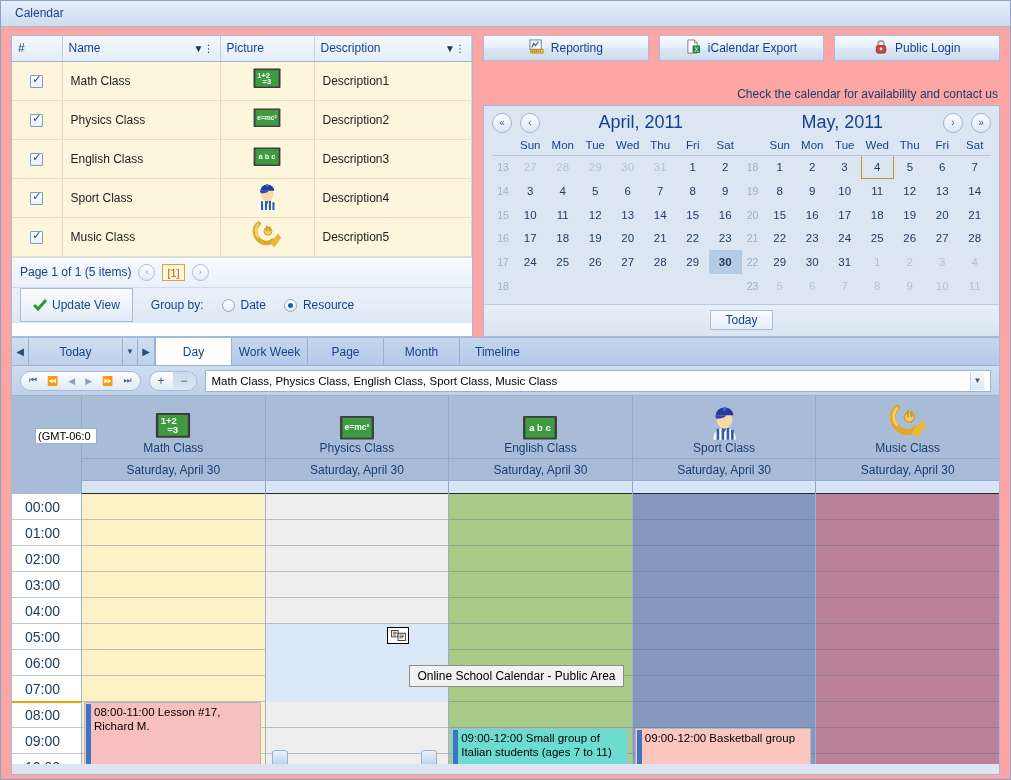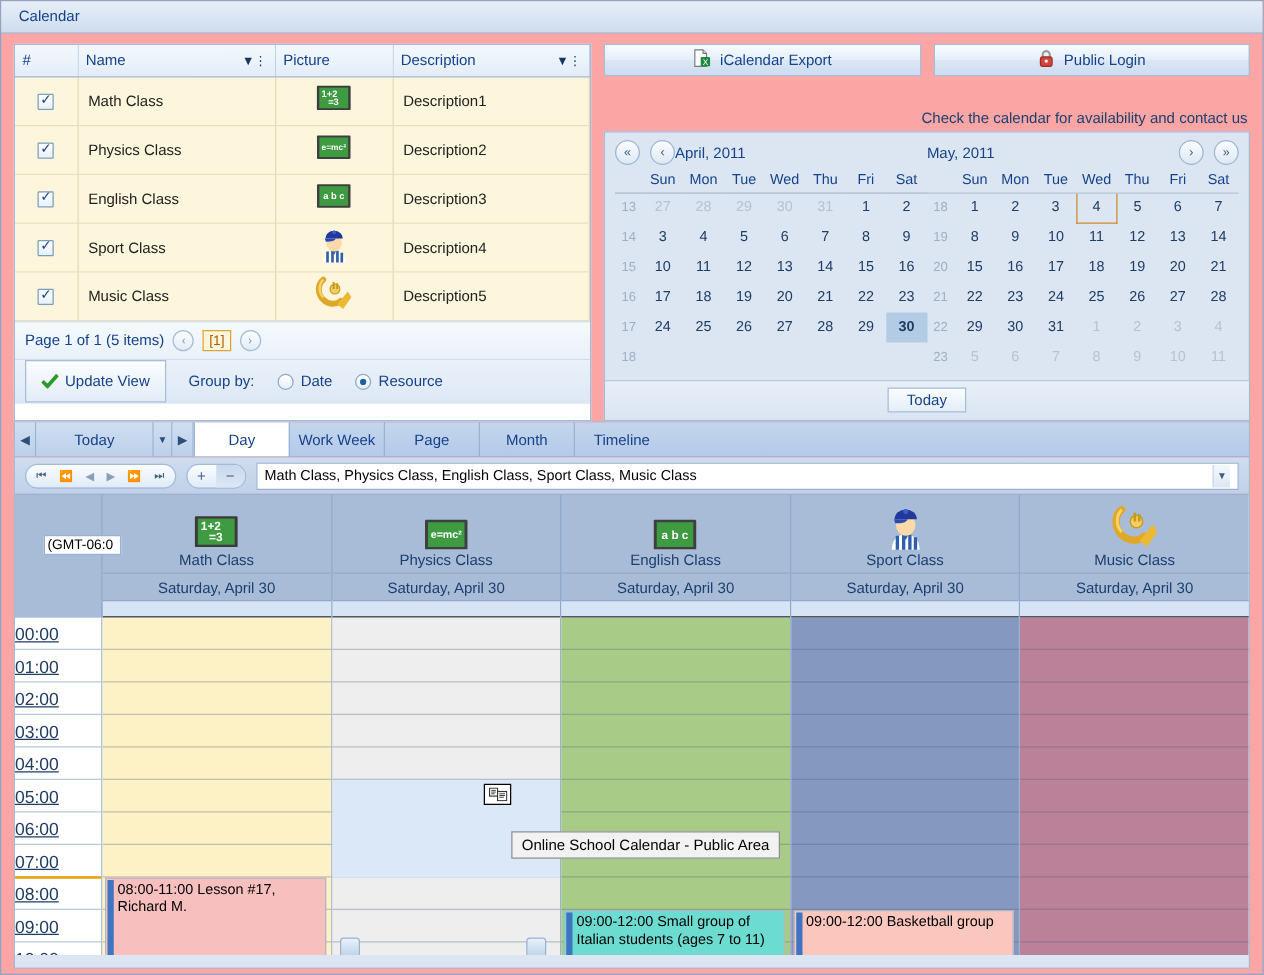--- a/index.html
+++ b/index.html
@@ -57,21 +57,21 @@
   .btnrow { display:flex; gap:10px; }
   .bigbtn { flex:1; height:26px; border:1px solid #a9bed6;
     background:linear-gradient(to bottom,#f7fbff 0%,#e6eff9 48%,#dbe7f5 52%,#ccdcef 100%);
     display:flex; align-items:center; justify-content:center; gap:7px; color:#15428b; font-size:12px; }
   .availmsg { text-align:right; font-size:12px; color:#1b3f6e; margin:26px 2px 4px 0; }
   .calwrap { border:1px solid #a3bad8; background:#dbe6f2; flex:1; display:flex; flex-direction:column; }
   .calhead { display:flex; align-items:center; padding:6px 8px 2px 8px; }
   .navb { width:20px; height:20px; border-radius:50%; border:1px solid #9fb6d0;
     background:linear-gradient(to bottom,#fbfdff,#dde8f5); display:flex; align-items:center; justify-content:center;
     font-size:10px; color:#44607f; }
-  .monthtitle { flex:1; text-align:left; font-size:12px; color:#15428b; }
+  .monthtitle { flex:1; text-align:center; font-size:18px; color:#15428b; }
   .calbody { display:flex; padding:0 8px 6px 8px; flex:1; }
   table.mcal { border-collapse:collapse; width:50%; table-layout:fixed; }
   table.mcal th { font-weight:normal; font-size:11.5px; color:#15428b; height:20px; padding:0; text-align:center;}
   table.mcal th.wk { width:22px; }
   table.mcal thead tr.hdr th { border-bottom:1px solid #b3c6dc; }
   table.mcal td { font-size:11.5px; height:17px; text-align:center; padding:0; color:#1f3c63; }
   table.mcal td.wk { color:#9fb0c4; font-size:10.5px; }
   td.sun, td.sat { color:#c00000; }
   td.oth { color:#b6c2d2 !important; }
   td.today { background:#b3cbe4; font-weight:bold; color:#123a66; }
@@ -119,22 +119,22 @@
   .rescol { flex:1; border-right:1px solid #91a9c8; }
   .rescol:last-child { border-right:none; }
   .resicon { height:62px; display:flex; flex-direction:column; align-items:center; justify-content:flex-end;
     padding-bottom:3px; }
   .resname { font-size:12px; color:#1b3f6e; }
   .resdate { height:22px; display:flex; align-items:center; justify-content:center; font-size:12px;
     color:#1b3f6e; border-top:1px solid #91a9c8; }
   .allday { height:14px; background:#d6e4f5; border-top:1px solid #91a9c8; border-bottom:1px solid #2a2a2a; }
   .body { display:flex; height:270px; overflow:hidden; }
   .timecol { width:70px; min-width:70px; background:#fff; border-right:1px solid #9ab2d2; }
-  .tslot { height:26px; border-bottom:1px solid #b9c9dd; text-align:left; padding-right:8px;
-    font-size:14px; color:#1f3c63; line-height:26px; position:relative;text-decoration:underline; }
+  .tslot { height:26px; border-bottom:1px solid #b9c9dd; text-align:center; padding-right:8px;
+    font-size:14px; color:#1f3c63; line-height:26px; position:relative; }
   .nowline { position:absolute; left:0; right:0; top:-1px; height:2px; background:#f0a100; }
   .daycol { flex:1; border-right:1px solid #9ab2d2; position:relative; }
   .daycol:last-child { border-right:none; }
   .hr { height:26px; border-bottom:1px solid rgba(80,100,130,.35); }
   .ev { position:absolute; left:2px; right:4px; border:1px solid #b0b8c6; font-size:11.5px;
     color:#000; padding:2px 3px 2px 9px; line-height:14px; }
   .ev:before { content:""; position:absolute; left:1px; top:1px; bottom:1px; width:5px; background:#3f74c0; }
   .tooltip { position:absolute; background:#f2f2f2; border:1px solid #8d8d8d; font-size:12px; color:#000;
     padding:3px 7px; white-space:nowrap; z-index:40; }
   .dragicon { position:absolute; width:22px; height:17px; background:#fff; border:1px solid #000; z-index:41;
@@ -259,20 +259,29 @@
           <span class="radio on"></span>
           <span>Resource</span>
         </span>
       </div>
     </div>
 
     <div class="rightcol">
       <div class="btnrow" id="toolbar-buttons">
           <div class="bigbtn">
             <span><svg width="15" height="15" viewBox="0 0 16 16">
+      <rect x="1" y="1" width="12" height="10" fill="#fff" stroke="#5a7ba8"></rect>
+      <path d="M3 9 L5 5 L7 7 L10 3" stroke="#2f6fb5" stroke-width="1.4" fill="none"></path>
+      <rect x="2" y="11" width="13" height="4" fill="#f3c34a" stroke="#b58c1e"></rect>
+      <path d="M4 12 v2 M6 12 v2 M8 12 v2 M10 12 v2 M12 12 v2" stroke="#a07d18"></path>
+              </svg></span>
+                 <span>Reporting</span>
+          </div>
+          <div class="bigbtn">
+            <span><svg width="15" height="15" viewBox="0 0 16 16">
       <path d="M2 1 h7 l3 3 v11 H2 Z" fill="#fff" stroke="#7a7a7a"></path>
       <path d="M9 1 v3 h3" fill="#e7e7e7" stroke="#7a7a7a"></path>
       <rect x="7" y="7" width="8" height="8" rx="1" fill="#1d8a3c"></rect>
       <text x="11" y="13.5" font-size="7" fill="#fff" text-anchor="middle" font-family="Liberation Sans, sans-serif">X</text>
               </svg></span>
                  <span>iCalendar Export</span>
           </div>
           <div class="bigbtn">
             <span><svg width="14" height="15" viewBox="0 0 14 16">
       <path d="M4 7 V5 a3 3 0 0 1 6 0 V7" stroke="#9a9a9a" stroke-width="1.8" fill="none"></path>

